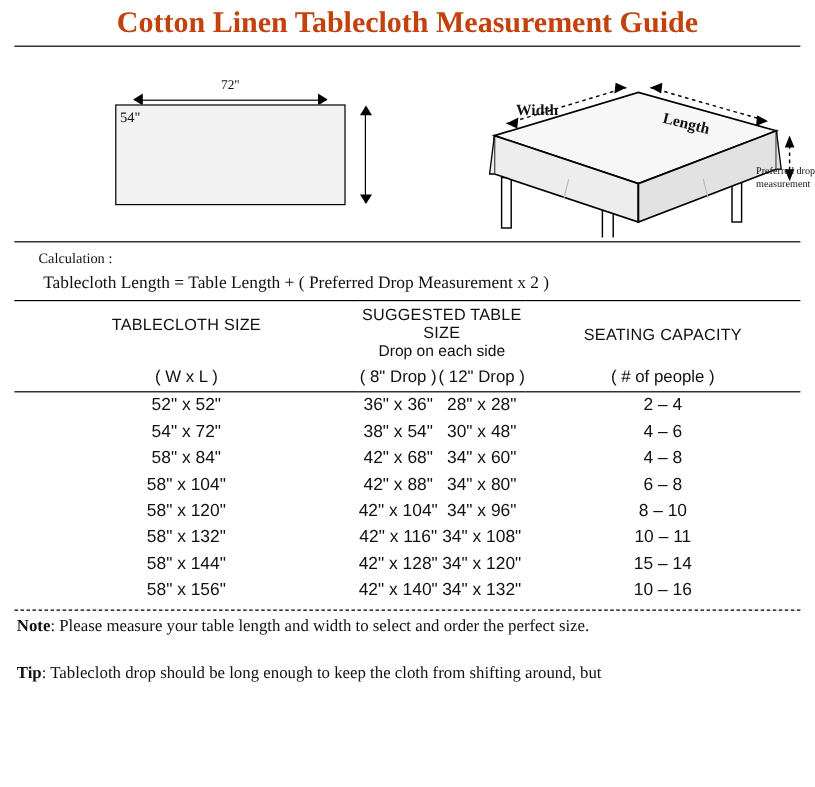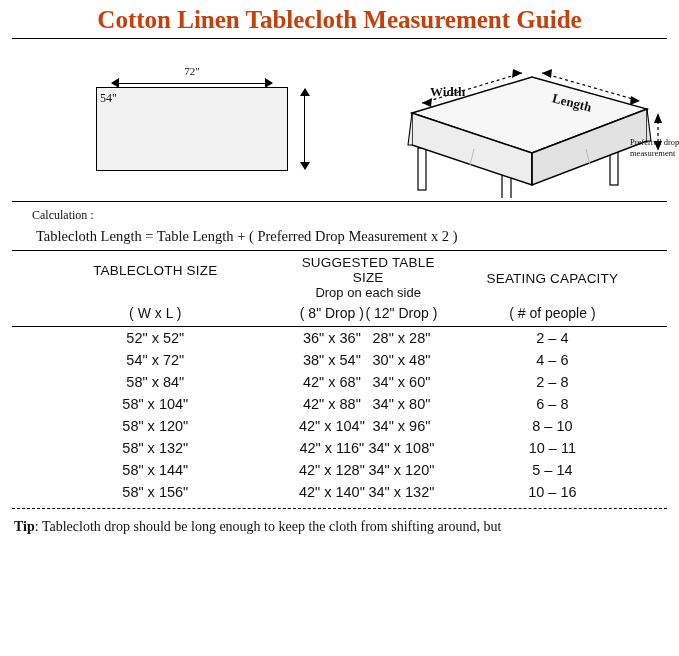--- a/index.html
+++ b/index.html
@@ -201,21 +201,21 @@
     border-top: 1.6px dashed #000;
     margin: 5px 0 4px 0;
   }
   .note, .tip {
     font-family: "Liberation Serif", serif;
     font-size: 14px;
     line-height: 19px;
     margin: 3px 2px;
   }
   .note b, .tip b { font-weight: bold; }
-  .tip { margin-top: 8px; }
+  .tip { margin-top: 20px; }
   .tip-indent { display: block; margin-left: 26px; }
 </style>
 </head>
 <body>
 
 <div class="page">
 
   <div class="title">Cotton Linen Tablecloth Measurement Guide</div>
   <hr class="rule">
 
@@ -307,21 +307,21 @@
       <tr>
         <td>54" x 72"</td>
         <td>38" x 54"</td>
         <td>30" x 48"</td>
         <td>4 – 6</td>
       </tr>
       <tr>
         <td>58" x 84"</td>
         <td>42" x 68"</td>
         <td>34" x 60"</td>
-        <td>2 – 8</td>
+        <td>4 – 8</td>
       </tr>
       <tr>
         <td>58" x 104"</td>
         <td>42" x 88"</td>
         <td>34" x 80"</td>
         <td>6 – 8</td>
       </tr>
       <tr>
         <td>58" x 120"</td>
         <td>42" x 104"</td>
@@ -331,31 +331,34 @@
       <tr>
         <td>58" x 132"</td>
         <td>42" x 116"</td>
         <td>34" x 108"</td>
         <td>10 – 11</td>
       </tr>
       <tr>
         <td>58" x 144"</td>
         <td>42" x 128"</td>
         <td>34" x 120"</td>
-        <td>5 – 14</td>
+        <td>15 – 14</td>
       </tr>
       <tr>
         <td>58" x 156"</td>
         <td>42" x 140"</td>
         <td>34" x 132"</td>
         <td>10 – 16</td>
       </tr>
     </tbody>
   </table>
 
   <hr class="dashed">
 
+  <div class="note">
+    <b>Note</b><span>: Please measure your table length and width to select and order the perfect size.</span>
+  </div>
 
   <div class="tip">
     <b>Tip</b><span>: Tablecloth drop should be long enough to keep the cloth from shifting around, but</span>
   </div>
 
 </div>
 
 </body></html>

